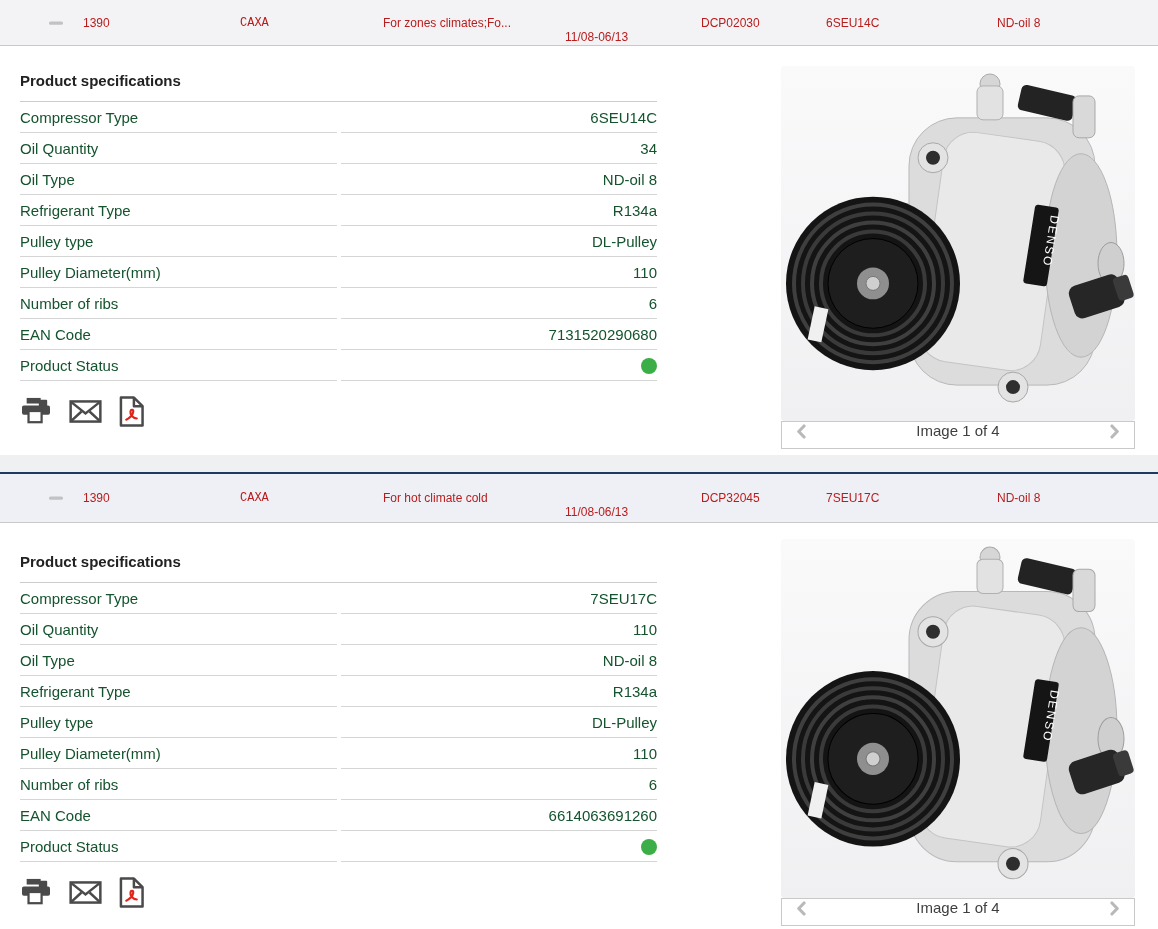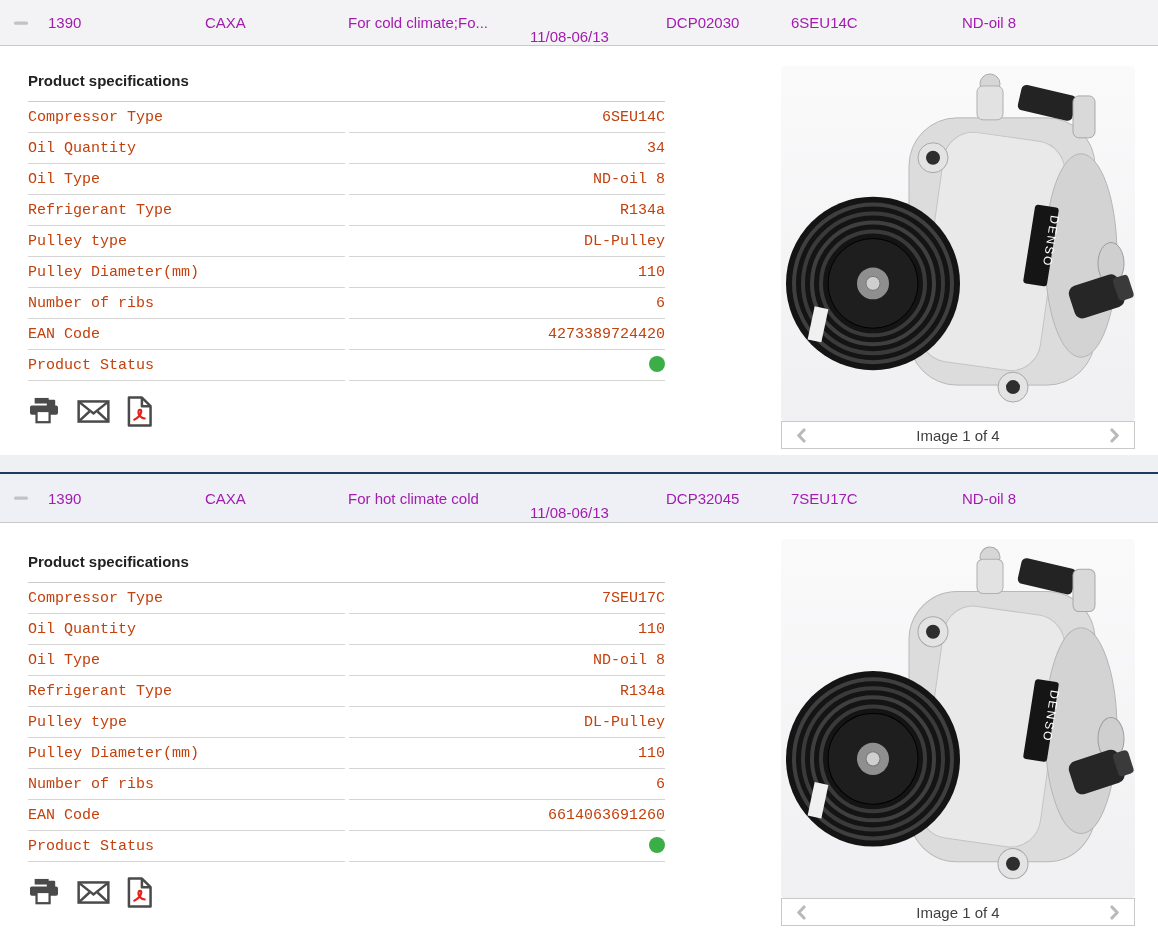--- a/index.html
+++ b/index.html
@@ -8,73 +8,73 @@
     width: 1158px; height: 929px; overflow: hidden;
     background: #ffffff;
     font-family: "Liberation Sans", sans-serif;
     color: #3d3d3d;
   }
   
   .result-row {
     display: flex; align-items: center;
     height: 46px; background: #f3f3f5;
     border-bottom: 1px solid #c9c9c9;
-    font-size: 15px; color: #a21caf;
+    font-size: 12px; color: #b91c1c; padding-left: 35px;
   }
   .section--second .result-row { background: #eef0f6; height: 49px; }
   .rr-toggle { width: 48px; padding-left: 13px; display: flex; align-items: center; cursor: pointer; }
   .rr-c1 { width: 157px; }
-  .rr-c2 { width: 143px; }
+  .rr-c2 { width: 143px; font-family: Liberation Mono, monospace; }
   .rr-c3 { width: 182px; white-space: nowrap; overflow: hidden; }
   .rr-c4 { width: 136px; margin-top: 28px; }
   .rr-c5 { width: 125px; }
   .rr-c6 { width: 171px; }
   .rr-c7 { flex: 1; }
   
   .section-body {
     display: flex; justify-content: space-between;
-    padding: 20px 23px 6px 20px; background: #fff; margin-left: 8px;
+    padding: 20px 23px 6px 20px; background: #fff;
   }
   .section--second .section-body { padding-top: 16px; }
   .specs-col { width: 637px; }
   .specs-title {
     font-size: 15px; font-weight: bold; color: #222;
     margin: 6px 0 0 0; padding-bottom: 12px;
     border-bottom: 1px solid #cccccc;
   }
   .section--second .specs-title { margin-top: 14px; }
   .specs-table {
     width: calc(100% + 8px); margin-left: -4px;
     border-collapse: separate; border-spacing: 4px 0;
   }
   .specs-table td {
     height: 31px; padding: 0;
     border-bottom: 1px solid #d5d5d5;
-    font-size: 15px; color: #c2410c; font-family: Liberation Mono, monospace;
+    font-size: 15px; color: #14532d;
   }
   td.lbl { width: 50%; }
   td.val { text-align: right; }
   .status-dot {
     width: 16px; height: 16px; border-radius: 50%;
     background: #3cae48; display: inline-block; vertical-align: -3px;
   }
   .actions { display: flex; align-items: center; gap: 17px; margin-top: 14px; height: 32px; }
   .action-btn { display: inline-flex; cursor: pointer; }
   
   .media-col { width: 354px; }
   .photo {
     height: 355px; border-radius: 4px; overflow: hidden;
     background: linear-gradient(180deg, #fbfbfc 0%, #f1f1f3 100%);
   }
   .section--second .photo { height: 359px; }
   .photo svg { width: 100%; height: 100%; display: block; }
   .image-nav {
     height: 28px; margin-top: 0;
     border: 1px solid #c9c9c9; background: #fff;
-    display: flex; align-items: center; justify-content: space-between;
+    display: flex; justify-content: space-between;
     padding: 0 12px; font-size: 15px; color: #3f3f3f;
   }
   .chev { display: inline-flex; cursor: pointer; padding: 2px; }
   
   .section-gap { height: 17px; background: #eff0f2; }
   .navy-divider { height: 2px; background: #1e3a5f; }
 </style>
 </head>
 <body>
 
@@ -157,21 +157,21 @@
 
 <div class="section section--first">
   <div class="result-row">
     <span class="rr-toggle">
         <svg width="16" height="6">
           <use href="#minus-sym"></use>
         </svg>
       </span>
     <span class="rr-c1">1390</span>
     <span class="rr-c2">CAXA</span>
-    <span class="rr-c3">For cold climate;Fo...</span>
+    <span class="rr-c3">For zones climates;Fo...</span>
     <span class="rr-c4">11/08-06/13</span>
     <span class="rr-c5">DCP02030</span>
     <span class="rr-c6">6SEU14C</span>
     <span class="rr-c7">ND-oil 8</span>
   </div>
   <div class="section-body">
     <div class="specs-col">
       <h3 class="specs-title">Product specifications</h3>
       <table class="specs-table">
         <tbody>
@@ -198,21 +198,21 @@
           <tr>
               <td class="lbl">Pulley Diameter(mm)</td>
               <td class="val">110</td>
             </tr>
           <tr>
               <td class="lbl">Number of ribs</td>
               <td class="val">6</td>
             </tr>
           <tr>
               <td class="lbl">EAN Code</td>
-              <td class="val">4273389724420</td>
+              <td class="val">7131520290680</td>
             </tr>
           <tr>
               <td class="lbl">Product Status</td>
               <td class="val"><span class="status-dot"></span></td>
             </tr>
         </tbody>
       </table>
       <div class="actions">
         <span class="action-btn">
             <svg width="32" height="28">

